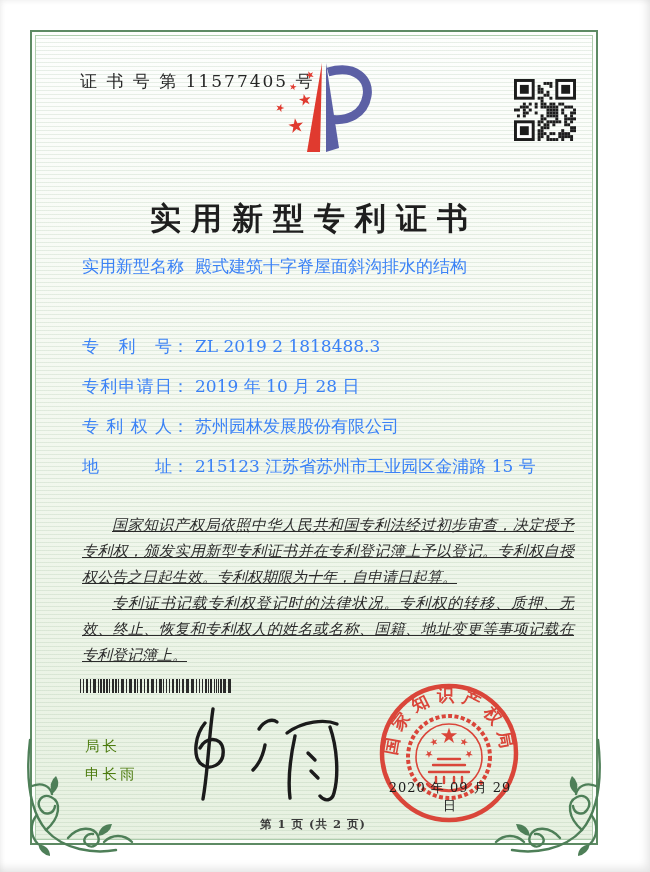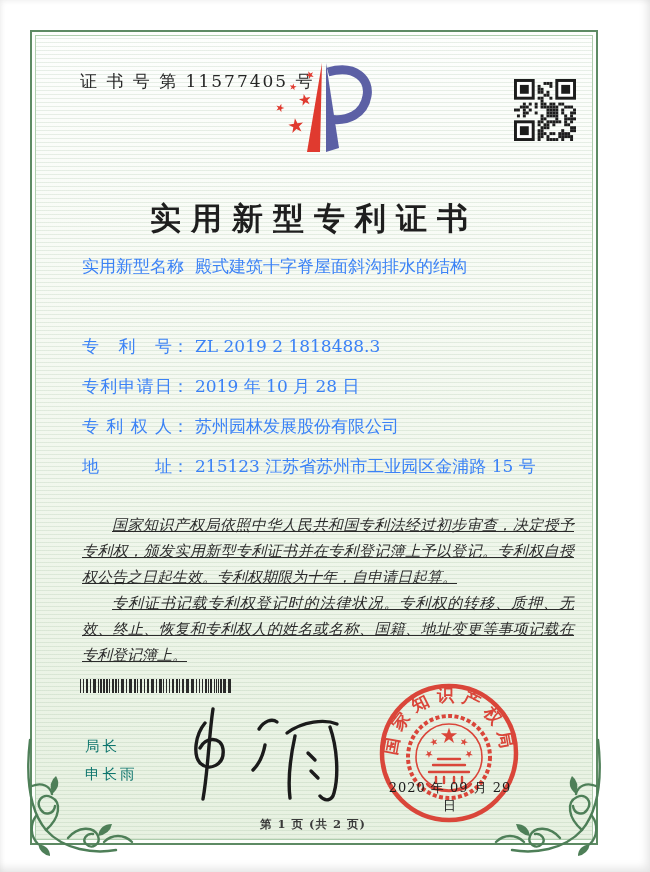--- a/index.html
+++ b/index.html
@@ -23,21 +23,21 @@
   .title{left:0;top:176px;width:628px;text-align:center;font-size:31px;font-weight:600;
          letter-spacing:10px;color:#1e1e1e;margin-top:22px;}
   .field{left:82px;font-size:17px;color:#3b82f6;white-space:nowrap;}
   .flabel{display:inline-block;width:90px;text-align:justify;text-align-last:justify;}
   .fvalue{margin-left:6px;}
   .grant2{position:absolute;left:253px;top:0;white-space:nowrap;}
   .grant2 .flabel{width:78px;}
   .paras{left:82px;top:512px;width:492px;font-size:15px;line-height:26px;
          text-align:justify;color:#2b2b2b;font-style:italic;text-decoration:underline;}
   .paras p{margin:0;text-indent:2em;}
-  .director{left:85px;font-size:14.5px;letter-spacing:3px;color:#0f766e;}
+  .director{left:85px;font-size:14.5px;letter-spacing:3px;color:#4d7c0f;}
   .footer{left:30px;top:817px;width:566px;text-align:center;font-size:11.5px;
           letter-spacing:1px;color:#3a3a3a;font-weight:bold;}
   .seal-date{left:382px;top:779px;width:136px;text-align:center;font-size:13px;
              color:#1c1c1c;letter-spacing:1px;z-index:6;}
   svg{display:block;}
   .z5{z-index:5;} .z4{z-index:4;} .z3{z-index:3;}
 </style>
 </head>
 <body>
 

